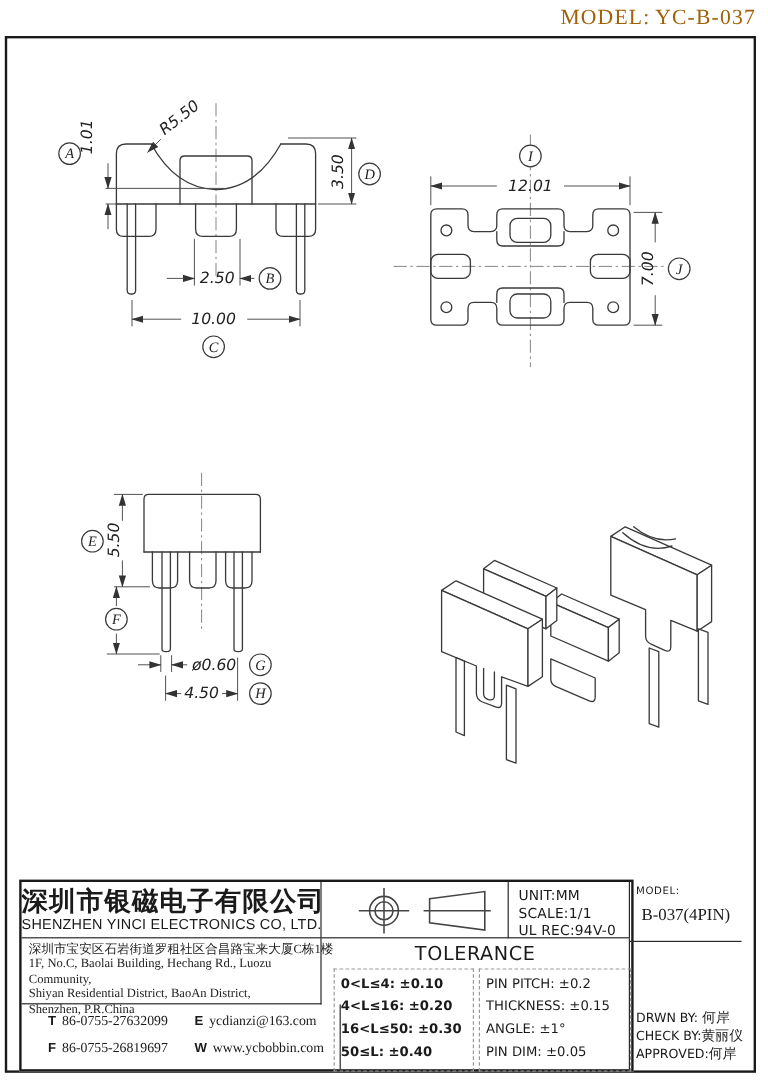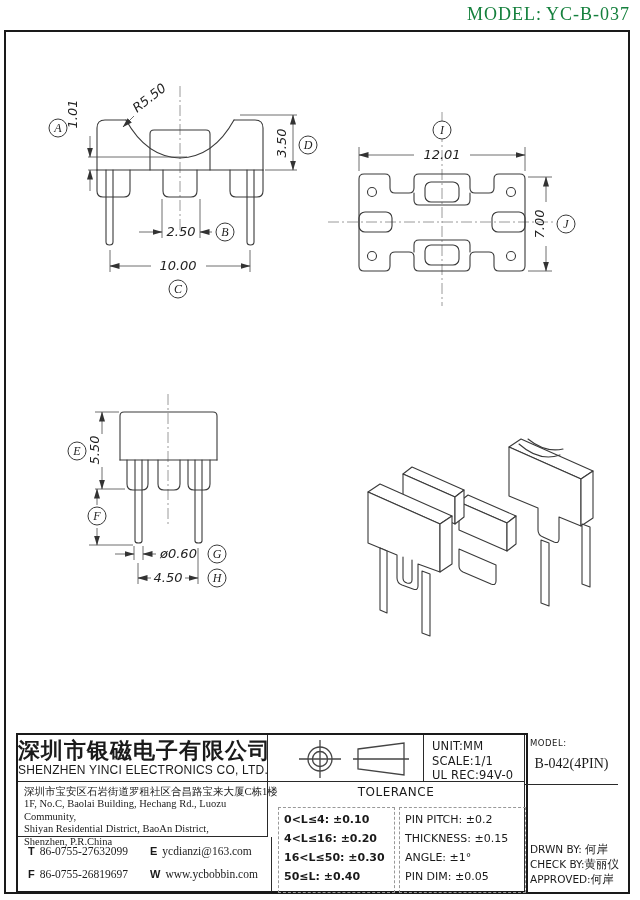--- a/index.html
+++ b/index.html
@@ -1,19 +1,19 @@
 <!DOCTYPE html>
 <html><head>
 <meta charset="utf-8">
 <style>
   html,body{margin:0;padding:0;background:#fff;}
   .page{position:relative;width:640px;height:900px;background:#fff;overflow:hidden;
         font-family:"Liberation Sans",sans-serif;color:#1a1a1a;}
   .sheet-header{position:absolute;top:4px;right:10px;font-family:"Liberation Serif",serif;
-        font-size:18px;letter-spacing:1px;color:#15803d;}
+        font-size:18px;letter-spacing:1px;color:#a16207;}
   .sheet-header .lbl{margin-right:4px;}
   .sheet-border{position:absolute;left:4px;top:30px;width:626px;height:864px;
         border:2px solid #1a1a1a;box-sizing:border-box;}
   svg.drawing{position:absolute;left:0;top:0;}
   .ol{fill:none;stroke:#3a3a3a;stroke-width:1.1;stroke-linejoin:round;stroke-linecap:round;}
   .olf{fill:#fff;stroke:#3a3a3a;stroke-width:1.1;stroke-linejoin:round;}
   .dl{fill:none;stroke:#4a4a4a;stroke-width:0.8;}
   .cl{fill:none;stroke:#808080;stroke-width:0.8;stroke-dasharray:11 3 2 3;}
   .dimtext{font-family:"DejaVu Sans",sans-serif;font-style:italic;font-size:13px;fill:#222;}
   .lettertext{font-family:"Liberation Serif",serif;font-style:italic;font-size:12px;fill:#222;}
@@ -25,30 +25,30 @@
   .b-r{border-right:1.5px solid #2a2a2a;}
   .b-b{border-bottom:1.5px solid #2a2a2a;}
   .c-company{left:0;top:0;width:250px;height:47px;text-align:center;padding-top:3px;}
   .company-cn{font-family:"Liberation Serif",serif;font-weight:bold;font-size:22px;
         letter-spacing:1px;line-height:25px;white-space:nowrap;}
   .company-en{font-family:Liberation Sans, sans-serif;font-size:12px;letter-spacing:0.2px;
         line-height:14px;white-space:nowrap;}
   .c-address{left:0;top:47px;width:250px;height:55px;padding:3px 6px;}
   .addr-cn{font-family:"Liberation Serif",serif;font-size:10.5px;line-height:13px;white-space:nowrap;}
   .addr-en{font-family:"Liberation Serif",serif;font-size:10.5px;line-height:12.5px;color:#222;}
-  .c-contact{left:4px;top:102px;width:250px;height:54px;padding:8px 6px 0 6px;
+  .c-contact{left:16px;top:102px;width:250px;height:54px;padding:8px 6px 0 6px;
         display:grid;grid-template-columns:122px 1fr;font-size:11px;}
   .contact-item .tag{font-weight:bold;font-family:"Liberation Sans",sans-serif;margin-right:5px;}
   .contact-item .val{font-family:"Liberation Serif",serif;font-size:11.5px;}
   .c-symbols{left:250px;top:0;width:156px;height:47px;}
   .c-unit{left:406px;top:0;width:101px;height:47px;padding:4px 0 0 8px;
         font-family:"DejaVu Sans",sans-serif;font-size:11.5px;line-height:14.5px;letter-spacing:0.2px;}
   .c-tolerance{left:250px;top:47px;width:257px;height:109px;}
   .tol-title{text-align:center;margin-top:3px;font-family:"DejaVu Sans",sans-serif;
-        font-size:12px;letter-spacing:0.5px;}
+        font-size:16px;letter-spacing:0.5px;}
   .tol-box{position:absolute;border:1px dashed #999;font-family:"DejaVu Sans",sans-serif;
         font-size:11px;line-height:19px;padding:2px 5px;white-space:nowrap;}
   .tol-box.general{left:10px;top:25px;width:105px;height:80px;font-weight:bold;}
   .tol-box.specific{left:131px;top:25px;width:115px;height:80px;}
   .c-model{left:507px;top:0;width:93px;height:50px;position:absolute;}
   .c-material{left:507px;top:50px;width:93px;height:53px;position:absolute;}
   .cell-tag{position:absolute;top:3px;left:5px;font-family:"DejaVu Sans",sans-serif;
         font-size:8.5px;letter-spacing:0.5px;}
   .cell-big{width:100%;height:100%;display:flex;align-items:center;justify-content:center;
         font-family:"Liberation Serif",serif;font-size:14px;padding-top:9px;box-sizing:border-box;}
@@ -301,21 +301,21 @@
       <div class="tol-box specific">
         <div>PIN PITCH: ±0.2</div>
         <div>THICKNESS: ±0.15</div>
         <div>ANGLE: ±1°</div>
         <div>PIN DIM: ±0.05</div>
       </div>
     </div>
 
     <div class="tb-cell c-model b-b">
       <span class="cell-tag">MODEL:</span>
-      <div class="cell-big">B-042(4PIN)</div>
+      <div class="cell-big">B-037(4PIN)</div>
     </div>
 
 
     <div class="tb-cell c-sign">
       <div>
         <span>DRWN BY:</span>
         <span class="nm">何岸</span>
       </div>
       <div>
         <span>CHECK BY:</span><span class="nm">黄丽仪</span>

